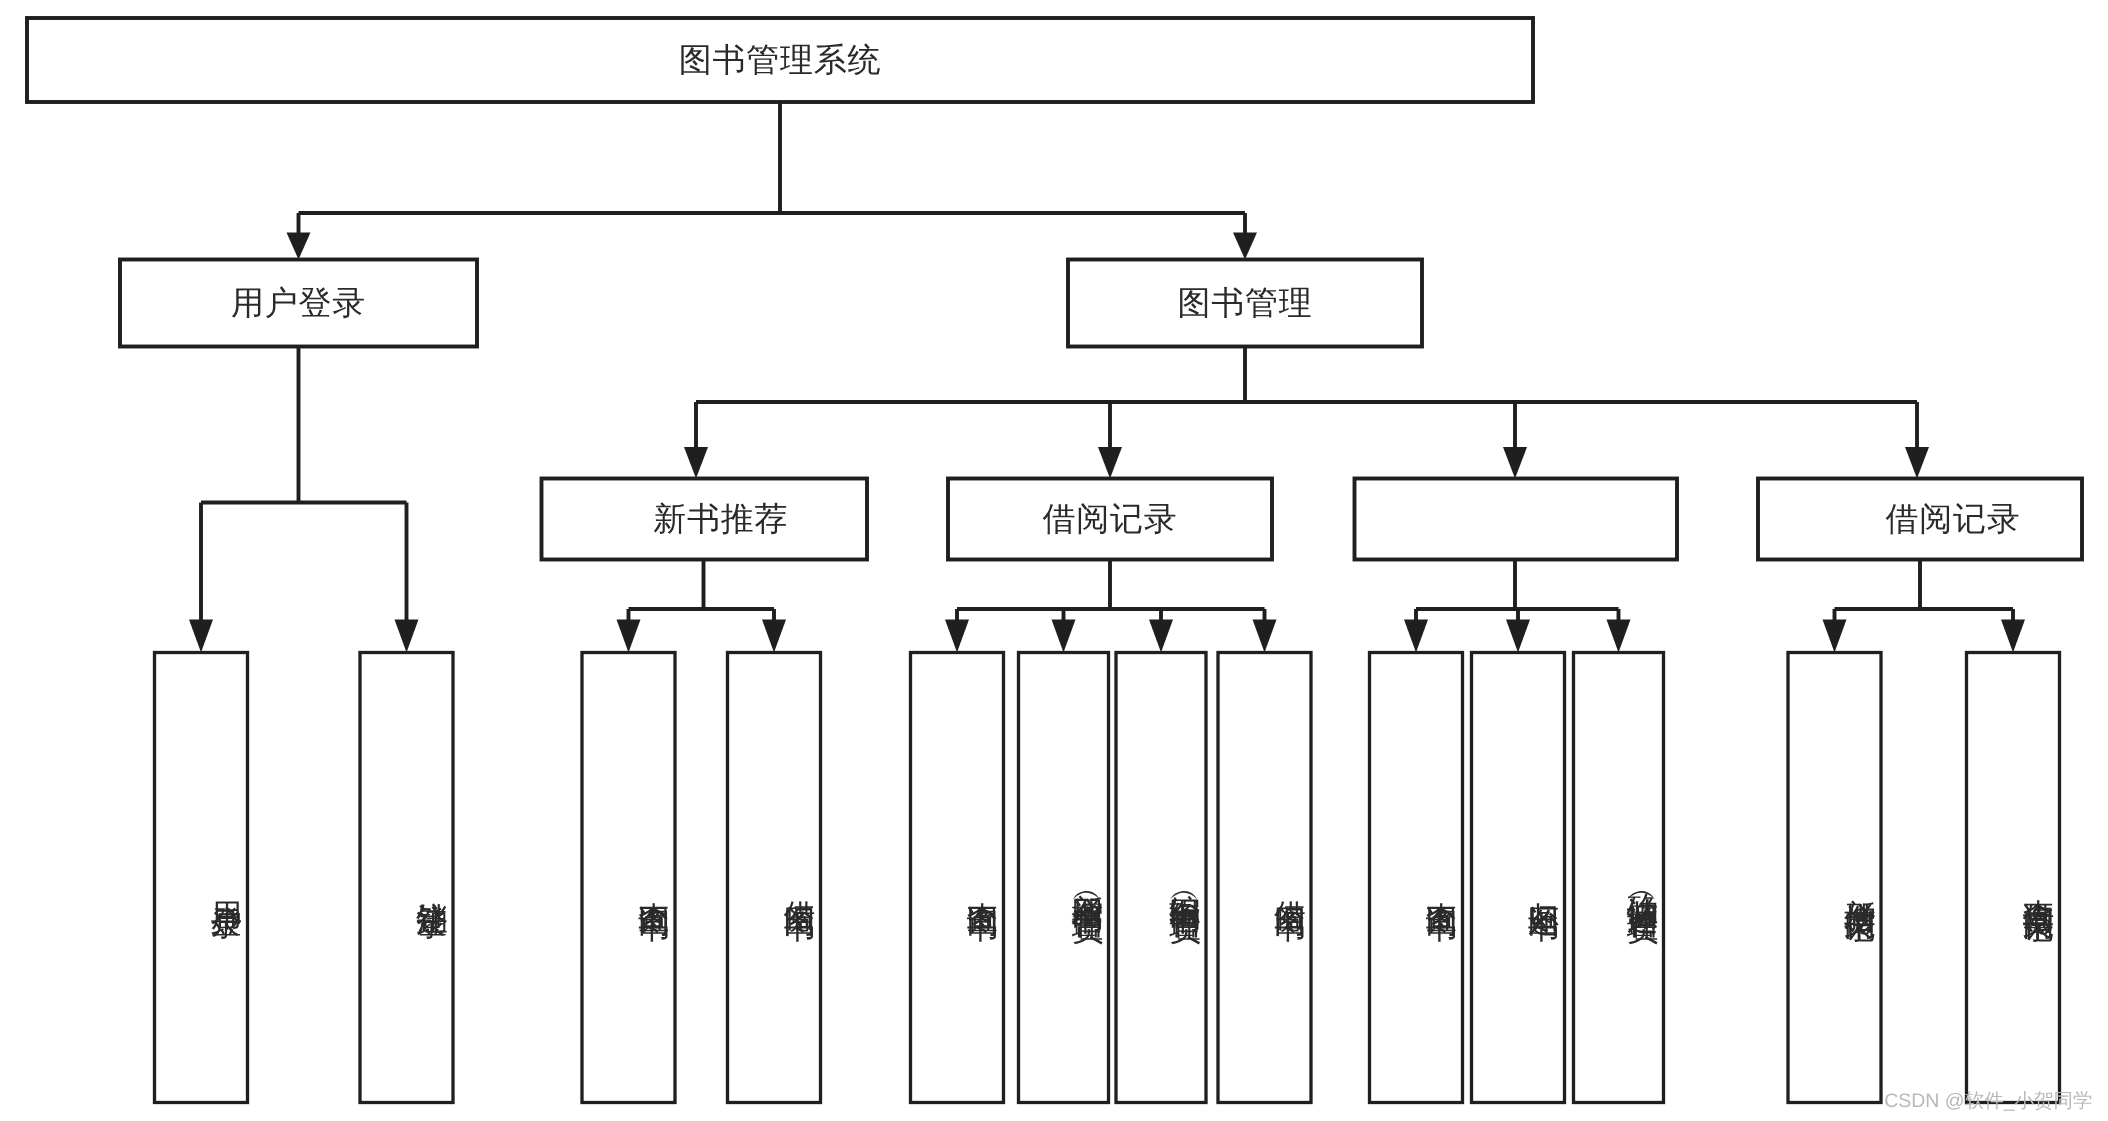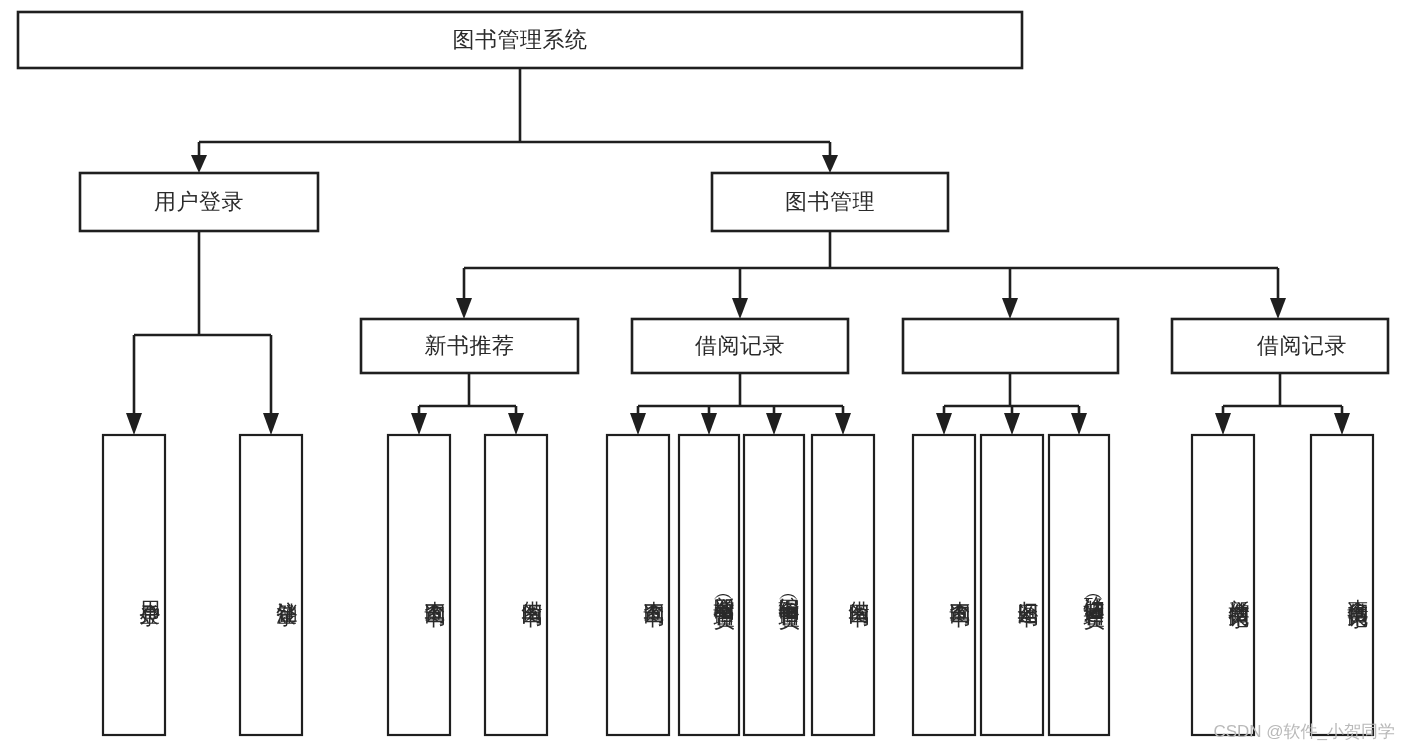--- a/index.html
+++ b/index.html
@@ -68,21 +68,21 @@
     letter-spacing: 2px;
     align-items: flex-start;
     justify-content: center;
     padding-top: 6px;
     box-sizing: border-box;
   }
   .watermark {
     position: absolute;
     right: 10px;
     bottom: 4px;
-    font-size: 17px;
+    font-size: 13px;
     color: #b9b9b9;
     font-family: "Liberation Sans", "DejaVu Sans", sans-serif;
     white-space: nowrap;
     pointer-events: none;
   }
 </style>
 </head>
 <body>
 
 <div id="canvas">
@@ -194,21 +194,21 @@
     <rect class="node-rect thin" x="1049" y="435" width="60" height="300"></rect>
     <rect class="node-rect thin" x="1192" y="435" width="62" height="300"></rect>
     <rect class="node-rect thin" x="1311" y="435" width="62" height="300"></rect>
   </svg>
 
   <div class="node-label horiz" style="left:18px; top:12px; width:1004px; height:56px;">图书管理系统</div>
 
   <div class="node-label horiz" style="left:80px; top:173px; width:238px; height:58px;">用户登录</div>
   <div class="node-label horiz" style="left:712px; top:173px; width:236px; height:58px;">图书管理</div>
 
-  <div class="node-label horiz" style="left:361px; top:319px; width:217px; height:54px;">新书推荐</div>
+  <div class="node-label horiz" style="left:372px; top:319px; width:217px; height:54px;">新书推荐</div>
   <div class="node-label horiz" style="left:632px; top:319px; width:216px; height:54px;">借阅记录</div>
   <div class="node-label horiz" style="left:1172px; top:319px; width:260px; height:54px;">借阅记录</div>
 
   <div class="node-label vert" style="left:103px; top:435px; width:62px; height:300px;">用户登录</div>
   <div class="node-label vert" style="left:240px; top:435px; width:62px; height:300px;">注销登录</div>
   <div class="node-label vert" style="left:388px; top:435px; width:62px; height:300px;">查询图书</div>
   <div class="node-label vert" style="left:485px; top:435px; width:62px; height:300px;">借阅图书</div>
   <div class="node-label vert" style="left:607px; top:435px; width:62px; height:300px;">查询图书</div>
   <div class="node-label vert" style="left:679px; top:435px; width:60px; height:300px;">新增图书（管理员）</div>
   <div class="node-label vert" style="left:744px; top:435px; width:60px; height:300px;">编辑图书（管理员）</div>

